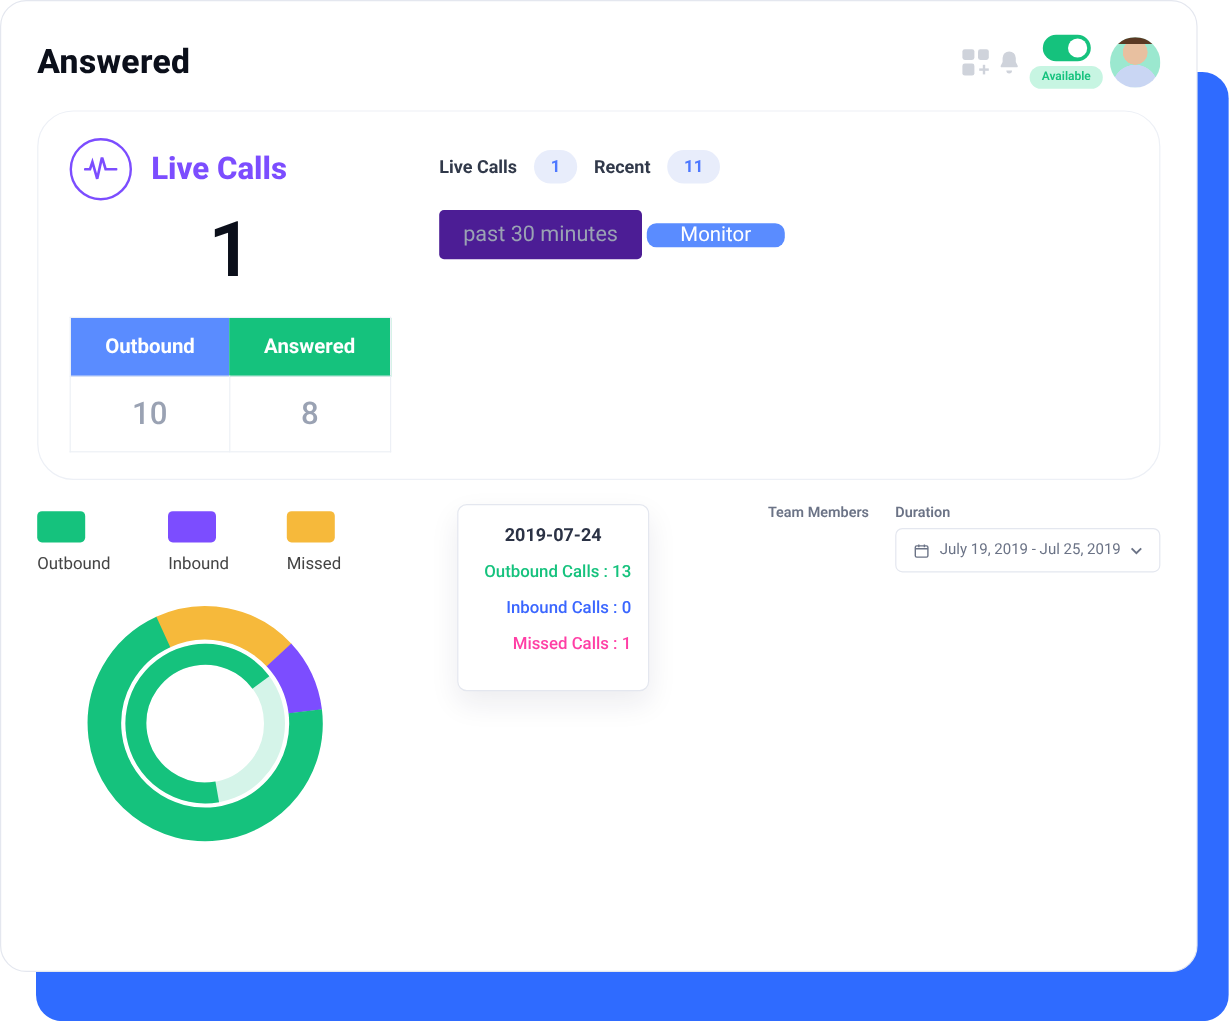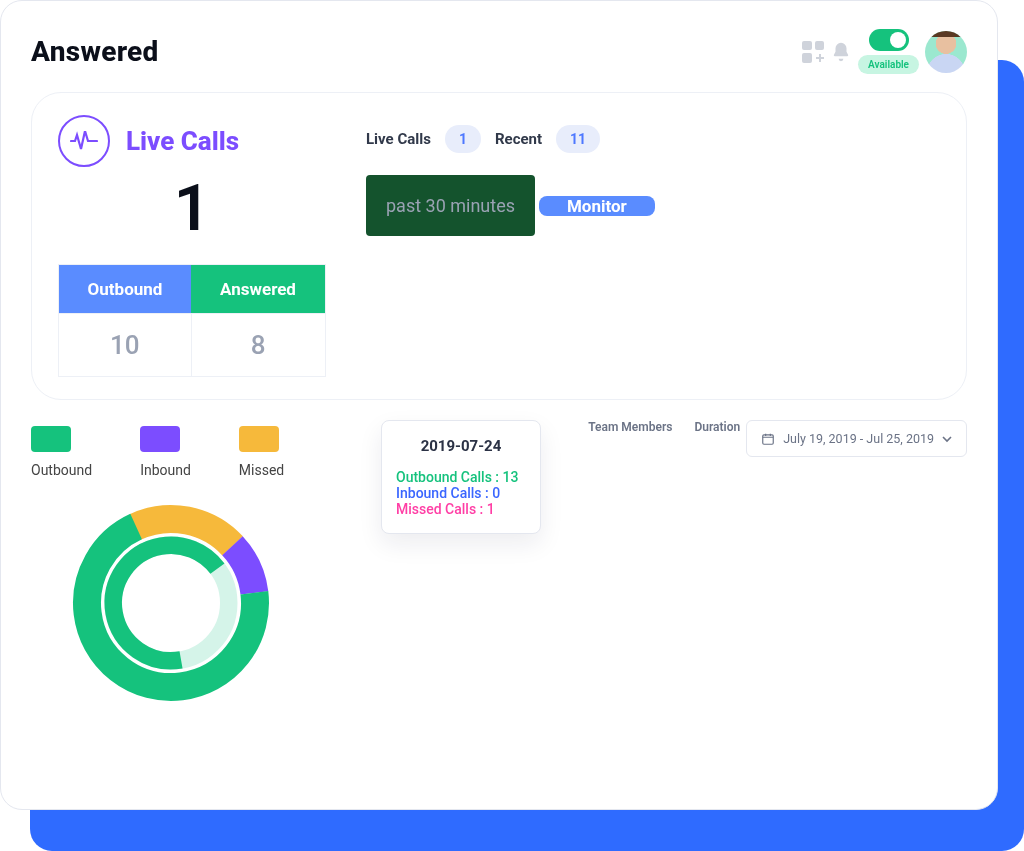--- a/index.html
+++ b/index.html
@@ -50,41 +50,41 @@
   table.stats{width:100%;border-collapse:collapse;border:1px solid var(--card-border)}
   table.stats td{text-align:center;padding:16px 0;font-size:26px;color:var(--grey-text);font-weight:500;border:1px solid var(--card-border)}
   table.stats th{color:#fff;font-weight:700;font-size:17px;padding:14px 0}
   table.stats th.out{background:var(--blue-muted)}
   table.stats th.ans{background:var(--green)}
   
   .live-right{flex:1;padding-top:10px}
   .pill-row{display:flex;align-items:center;gap:14px;font-size:15px}
   .pill-row .lab{color:#31394a;font-weight:700}
   .pill{background:#e8edfb;color:#4d78ff;font-weight:700;border-radius:999px;padding:6px 14px;font-size:14px}
-  .time-chip{margin-top:22px;background:#14532d;color:#9aa2b3;font-size:18px;padding:20px 20px;border-radius:4px;display:inline-block}
+  .time-chip{margin-top:22px;background:#4c1d95;color:#9aa2b3;font-size:18px;padding:10px 20px;border-radius:4px;display:inline-block}
   .call-row{display:flex;align-items:center;gap:34px;margin-top:34px;font-size:17px;color:#7a8296;font-weight:600}
   .call-avatar{width:46px;height:46px;border-radius:50%;background:radial-gradient(circle at 50% 34%, #e8c0a0 0 28%, transparent 29%),radial-gradient(circle at 50% 100%, #b9c9e8 0 40%, transparent 41%),#ffd166;flex:0 0 auto}
   .call-avatar::after{content:"";}
   .live-chip{background:var(--green-light);color:var(--green);font-weight:800;border-radius:999px;padding:8px 22px;font-size:16px}
-  .monitor-btn{margin-top:28px;background:var(--blue-muted);color:#fff;font-weight:700;border:none;border-radius:8px;padding:0 28px;font-size:17px;cursor:pointer}
+  .monitor-btn{margin-top:28px;background:var(--blue-muted);color:#fff;font-weight:400;border:none;border-radius:8px;padding:0 28px;font-size:17px;cursor:pointer}
   
   .lower{display:flex;gap:30px;margin-top:26px}
   .legend-col{width:280px}
   .legend{display:flex;gap:48px}
   .legend-item{display:flex;flex-direction:column;align-items:flex-start;gap:10px;font-size:14px;color:#444}
   .swatch{width:40px;height:26px;border-radius:4px}
   .donut-wrap{margin-top:20px;display:flex;justify-content:center}
   .chart-col{flex:1;position:relative}
   .filter-row{position:absolute;right:0;top:-6px;display:flex;gap:22px}
-  .field{display:flex;flex-direction:row;gap:6px}
+  .field{display:flex;flex-direction:column;gap:6px}
   .field-label{font-size:12px;color:#6b7386;font-weight:600}
   .select{border:1px solid var(--grey-border);border-radius:6px;padding:10px 14px;font-size:12.5px;color:#6b7386;display:flex;align-items:center;gap:8px;cursor:pointer;white-space:nowrap}
   .tooltip{position:absolute;left:40px;top:-6px;width:160px;background:#fff;border:1px solid var(--grey-border);border-radius:8px;box-shadow:0 10px 24px rgba(20,30,60,.08);padding:16px 14px;z-index:5}
   .tooltip h4{margin:0 0 14px;font-size:15px;font-weight:700;color:#2b3245;text-align:center}
-  .tooltip p{margin:0 0;font-size:14px;font-weight:500;text-align:left}
+  .tooltip p{margin:14px 0;font-size:14px;font-weight:500;text-align:right}
   .tt-out{color:var(--green)}
   .tt-in{color:#3a66ff}
   .tt-miss{color:var(--pink)}
   .chart-svg{margin-top:104px}
   .axis text{font-size:11px;fill:#9aa2b3;font-weight:500}
   .grid-line{stroke:#eef1f6;stroke-width:1}
   .line{fill:none;stroke-width:2.2}
   .dot{stroke-width:0}
 </style>
 </head>

